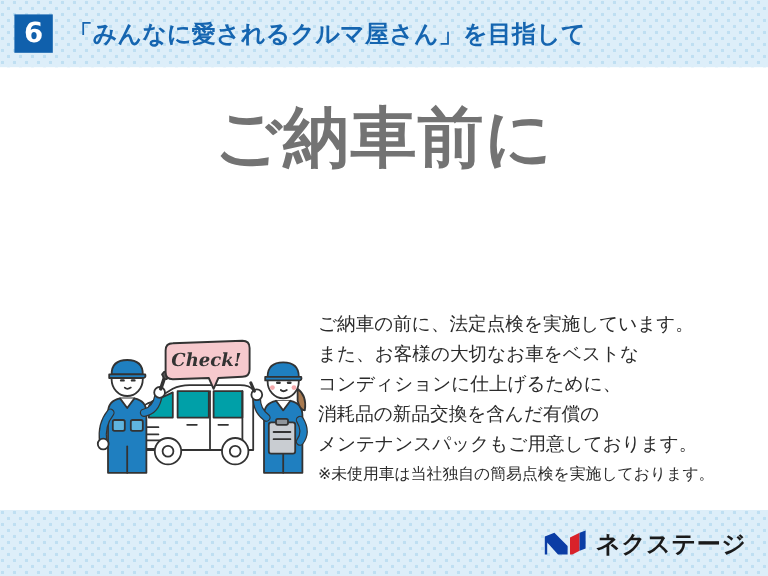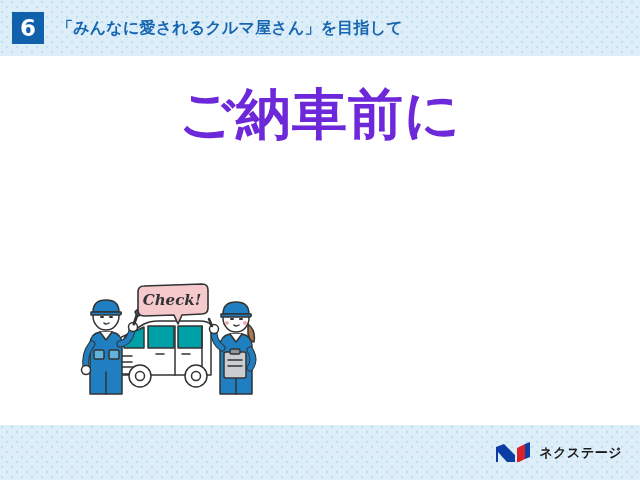--- a/index.html
+++ b/index.html
@@ -64,35 +64,35 @@
     justify-content: center;
     font-size: 23px;
     font-weight: bold;
     line-height: 1;
     font-family: "DejaVu Sans", "Liberation Sans", sans-serif;
     flex: 0 0 auto;
   }
   #header-title {
     margin-left: 13px;
     color: #1565b0;
-    font-size: 16px;
+    font-size: 20px;
     font-weight: bold;
     letter-spacing: 0.2px;
     white-space: nowrap;
     font-family: "DejaVu Sans", "Liberation Sans", sans-serif;
   }
 
   
   #headline {
     position: absolute;
     top: 82px;
     left: 0;
     width: 640px;
     text-align: center;
-    color: #6d28d9;
+    color: #737373;
     font-weight: bold;
     font-size: 55px;
     line-height: 1.18;
     letter-spacing: 1px;
     font-family: "DejaVu Sans", "Liberation Sans", sans-serif;
   }
   #headline .hl-line {
     display: block;
     white-space: nowrap;
   }
@@ -139,21 +139,21 @@
     align-items: center;
   }
   #logo-mark {
     width: 36px;
     height: 24px;
     flex: 0 0 auto;
   }
   #logo-text {
     margin-left: 8px;
     color: #1a1a1a;
-    font-size: 13px;
+    font-size: 20px;
     font-weight: bold;
     letter-spacing: 0.5px;
     white-space: nowrap;
     font-family: "DejaVu Sans", "Liberation Sans", sans-serif;
   }
 </style>
 </head>
 <body>
 
 <div id="page">
@@ -162,20 +162,28 @@
 
   <div id="header-inner">
     <div id="step-badge">6</div>
     <div id="header-title">「みんなに愛されるクルマ屋さん」を目指して</div>
   </div>
 
   <div id="headline">
     <span class="hl-line">ご納車前に</span>
   </div>
 
+  <div id="body-copy">
+    <span class="copy-line">ご納車の前に、法定点検を実施しています。</span>
+    <span class="copy-line">また、お客様の大切なお車をベストな</span>
+    <span class="copy-line">コンディションに仕上げるために、</span>
+    <span class="copy-line">消耗品の新品交換を含んだ有償の</span>
+    <span class="copy-line">メンテナンスパックもご用意しております。</span>
+    <span class="copy-note">※未使用車は当社独自の簡易点検を実施しております。</span>
+  </div>
 
   <div id="illustration">
     <svg viewBox="0 0 196 130" width="196" height="130">
       <g fill="none" stroke="#333333" stroke-width="1.5" stroke-linecap="round" stroke-linejoin="round">
 
         <g>
           <path d="M38 103 L38 76 Q38 66 48 63 L66 52 Q72 49 80 49 L122 49 Q130 49 133 53 L133 103 Z" fill="#ffffff" stroke="#333333"></path>
 
           <path d="M46 76 L46 68 Q46 64 51 62 L66 55 L66 76 Z" fill="#00a0a8" stroke="#333333"></path>
           <path d="M70 76 L70 54 L96 54 L96 76 Z" fill="#00a0a8" stroke="#333333"></path>

